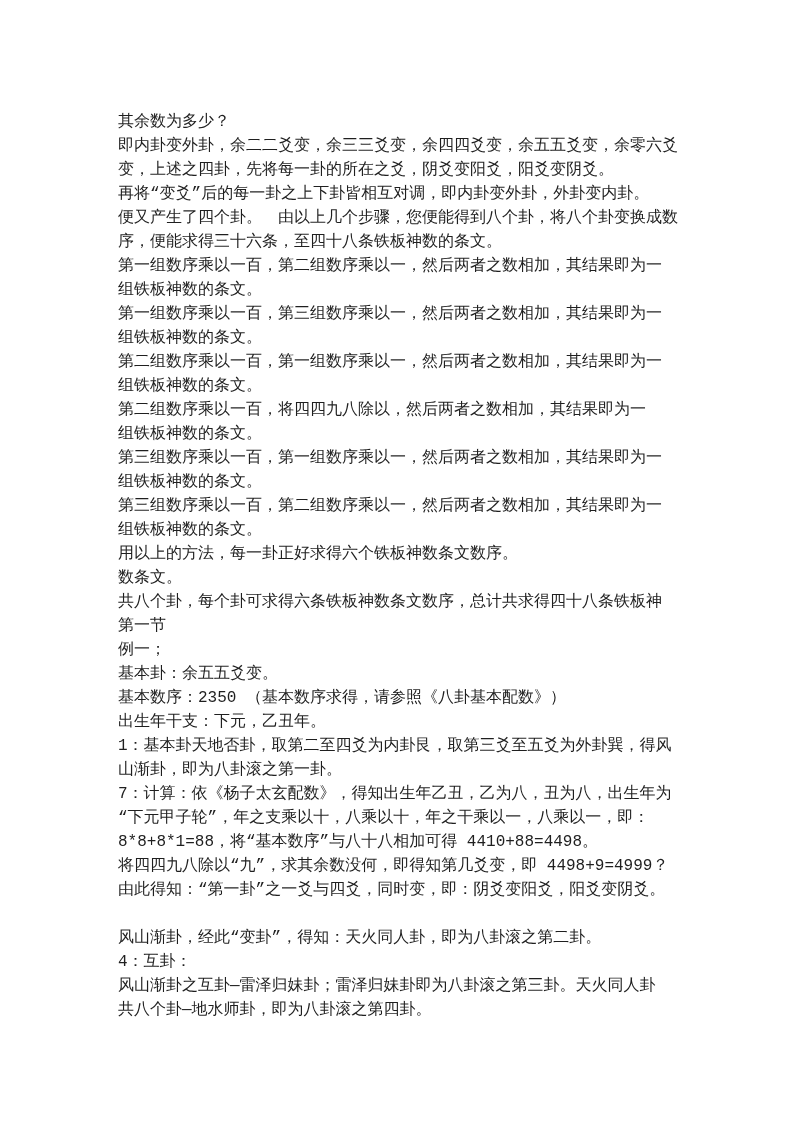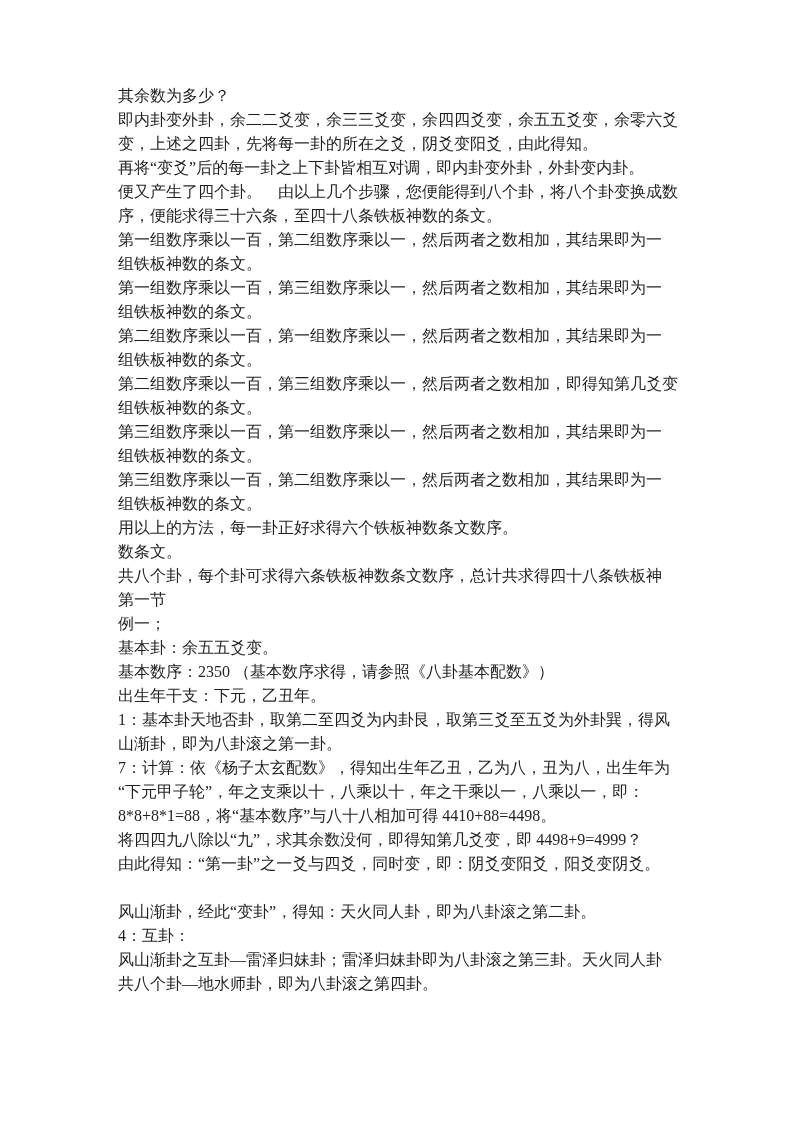--- a/index.html
+++ b/index.html
@@ -16,50 +16,51 @@
   }
   .page {
     position: absolute;
     left: 0; top: 0;
     width: 793px; height: 1122px;
     background: #ffffff;
   }
   .text-block {
     position: absolute;
     left: 118px;
-    top: 84px;
+    top: 110px;
     width: 580px;
+    font-family: Liberation Mono, monospace;
   }
   .ln {
     height: 24px;
     line-height: 24px;
     font-size: 16px;
     color: #1f1f1f;
     white-space: pre;
     letter-spacing: 0;
   }
 </style>
 </head>
 <body>
 
 <div class="page">
   <div class="text-block">
     <div class="ln">其余数为多少？</div>
     <div class="ln">即内卦变外卦，余二二爻变，余三三爻变，余四四爻变，余五五爻变，余零六爻</div>
-    <div class="ln">变，上述之四卦，先将每一卦的所在之爻，阴爻变阳爻，由此得知。</div>
+    <div class="ln">变，上述之四卦，先将每一卦的所在之爻，阴爻变阳爻，阳爻变阴爻。</div>
     <div class="ln">再将“变爻”后的每一卦之上下卦皆相互对调，即内卦变外卦，外卦变内卦。</div>
     <div class="ln">便又产生了四个卦。　由以上几个步骤，您便能得到八个卦，将八个卦变换成数</div>
     <div class="ln">序，便能求得三十六条，至四十八条铁板神数的条文。</div>
     <div class="ln">第一组数序乘以一百，第二组数序乘以一，然后两者之数相加，其结果即为一</div>
     <div class="ln">组铁板神数的条文。</div>
     <div class="ln">第一组数序乘以一百，第三组数序乘以一，然后两者之数相加，其结果即为一</div>
     <div class="ln">组铁板神数的条文。</div>
     <div class="ln">第二组数序乘以一百，第一组数序乘以一，然后两者之数相加，其结果即为一</div>
     <div class="ln">组铁板神数的条文。</div>
-    <div class="ln">第二组数序乘以一百，第三组数序乘以一，然后两者之数相加，即得知第几爻变</div>
+    <div class="ln">第二组数序乘以一百，将四四九八除以，然后两者之数相加，其结果即为一</div>
     <div class="ln">组铁板神数的条文。</div>
     <div class="ln">第三组数序乘以一百，第一组数序乘以一，然后两者之数相加，其结果即为一</div>
     <div class="ln">组铁板神数的条文。</div>
     <div class="ln">第三组数序乘以一百，第二组数序乘以一，然后两者之数相加，其结果即为一</div>
     <div class="ln">组铁板神数的条文。</div>
     <div class="ln">用以上的方法，每一卦正好求得六个铁板神数条文数序。</div>
     <div class="ln">数条文。</div>
     <div class="ln">共八个卦，每个卦可求得六条铁板神数条文数序，总计共求得四十八条铁板神</div>
     <div class="ln">第一节</div>
     <div class="ln">例一；</div>

